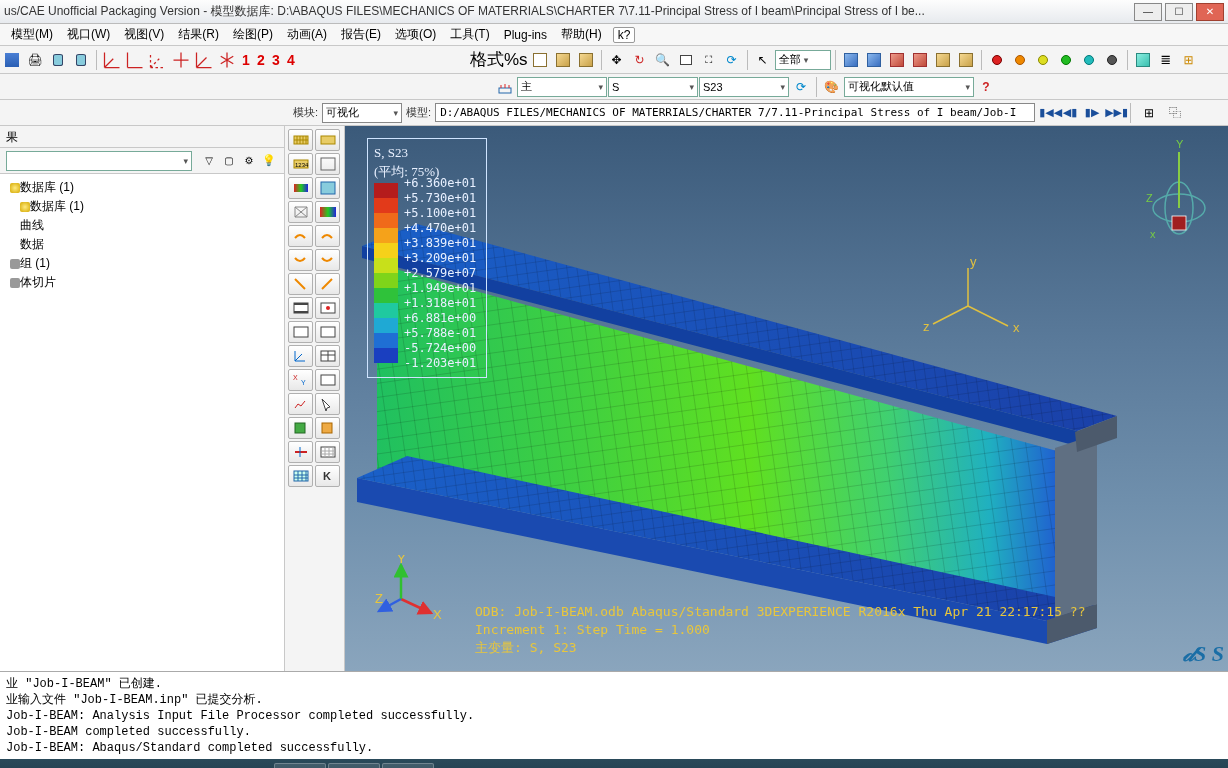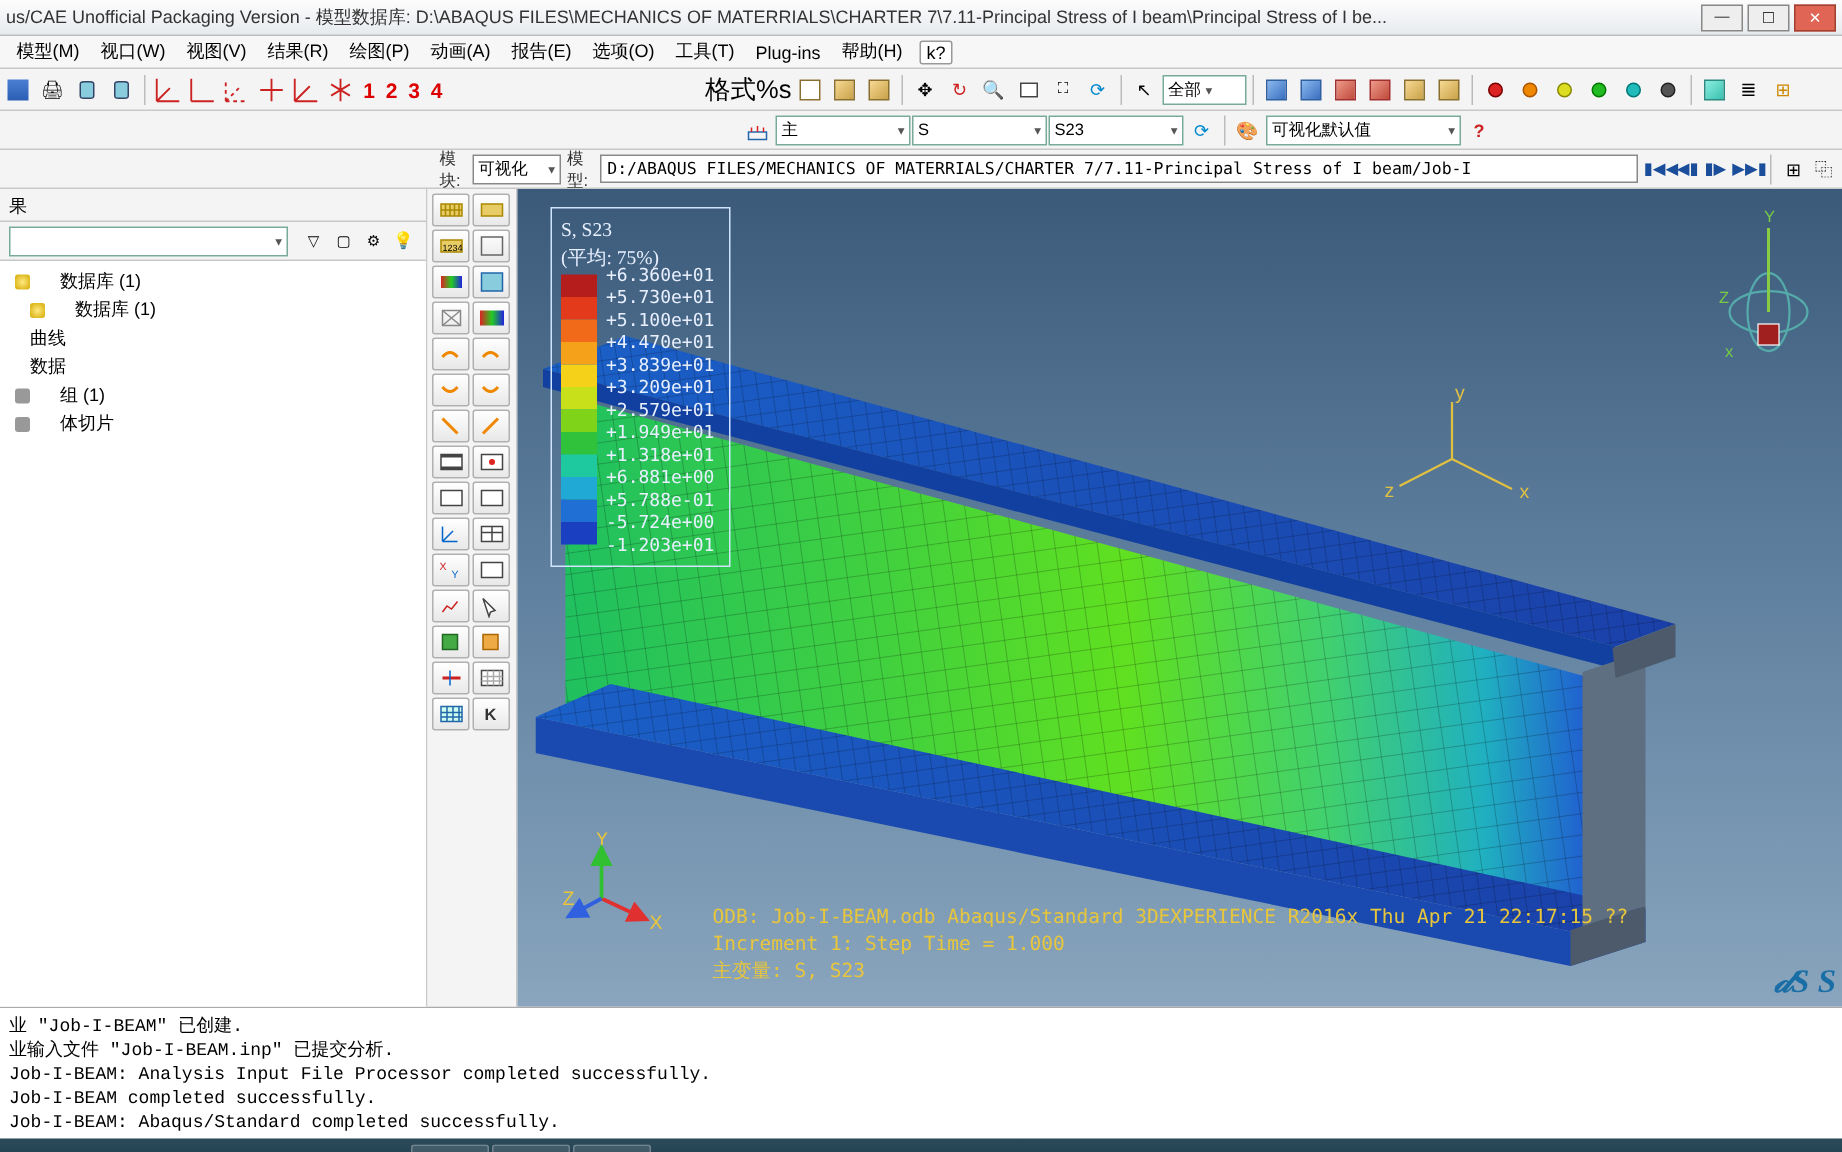--- a/index.html
+++ b/index.html
@@ -35,29 +35,29 @@
 .ic-circle-y{width:10px;height:10px;border-radius:50%;background:#dd2;border:1px solid #880;}
 .ic-circle-g{width:10px;height:10px;border-radius:50%;background:#2b2;border:1px solid #070;}
 .ic-circle-cy{width:10px;height:10px;border-radius:50%;background:#2bb;border:1px solid #077;}
 .ic-circle-bl{width:10px;height:10px;border-radius:50%;background:#555;border:1px solid #222;}
 .ic-rect{width:12px;height:10px;border:1px solid #444;background:#fff;}
 .playbtn{font-size:11px;color:#1a4e9a;width:18px;text-align:center;}
 
 
 .context-row { height: 26px; background: #f4f4f4; border-bottom: 1px solid #c8c8c8; display: flex; align-items: center; padding: 0 4px; gap:4px; font-size:11px;}
 .context-row .lbl{color:#333;}
-.pathbox{flex:0 0 auto; width:692px; border:1px solid #888; background:#fff; padding:2px 4px; font-size:11px; font-family:Consolas,monospace; color:#000; white-space:nowrap; overflow:hidden;}
+.pathbox{flex:0 0 auto; width:600px; border:1px solid #888; background:#fff; padding:2px 4px; font-size:11px; font-family:Consolas,monospace; color:#000; white-space:nowrap; overflow:hidden;}
 
 
 .main { display: flex; height: 545px; }
 .sidebar { width: 285px; background: #fff; border-right: 1px solid #c8c8c8; display:flex; flex-direction:column;}
 .sidebar-hdr { height:26px; background:#f4f4f4; border-bottom:1px solid #c8c8c8; display:flex; align-items:center; padding:0 6px; justify-content:flex-end; gap:2px;}
 .sidebar-hdr .combo{flex:1; margin-right:6px;}
 .tree { flex:1; padding: 4px 6px; font-size: 12px; background:#fff;}
-.tree .tn { padding: 1px 0 1px 4px; display:flex; align-items:center; gap:20px;}
+.tree .tn { padding: 1px 0 1px 4px; display:flex; align-items:center; gap:0;}
 .tree .tn.ind1{padding-left:14px;}
 .tree .ti{width:10px;height:10px;display:inline-block;}
 .tree .ti.yel{background:radial-gradient(#ffea80,#d4a800);border-radius:2px;}
 .tree .ti.gry{background:#999;border-radius:2px;}
 
 
 .viewport-wrap { flex:1; display:flex; }
 .vpalette { width: 60px; background:#f4f4f4; border-right:1px solid #c8c8c8; padding:3px 3px; display:flex; flex-direction:column; gap:2px;}
 .vpalette .prow{display:flex; gap:2px;}
 .pbtn{width:25px;height:22px;border:1px solid #b0b0b0;background:linear-gradient(#fff,#e8e8e8);border-radius:2px;display:flex;align-items:center;justify-content:center;}
@@ -630,21 +630,21 @@
               <div class="sw" style="background: rgb(31, 111, 212);"></div>
               <div class="sw" style="background: rgb(26, 63, 192);"></div>
             </div>
           <div class="legend-vals" id="leg-vals" style="margin-top: -7px;">
               <div class="lv">+6.360e+01</div>
               <div class="lv">+5.730e+01</div>
               <div class="lv">+5.100e+01</div>
               <div class="lv">+4.470e+01</div>
               <div class="lv">+3.839e+01</div>
               <div class="lv">+3.209e+01</div>
-              <div class="lv">+2.579e+01</div>
+              <div class="lv">+2.579e+07</div>
               <div class="lv">+1.949e+01</div>
               <div class="lv">+1.318e+01</div>
               <div class="lv">+6.881e+00</div>
               <div class="lv">+5.788e-01</div>
               <div class="lv">-5.724e+00</div>
               <div class="lv">-1.203e+01</div>
             </div>
         </div>
       </div>
 

